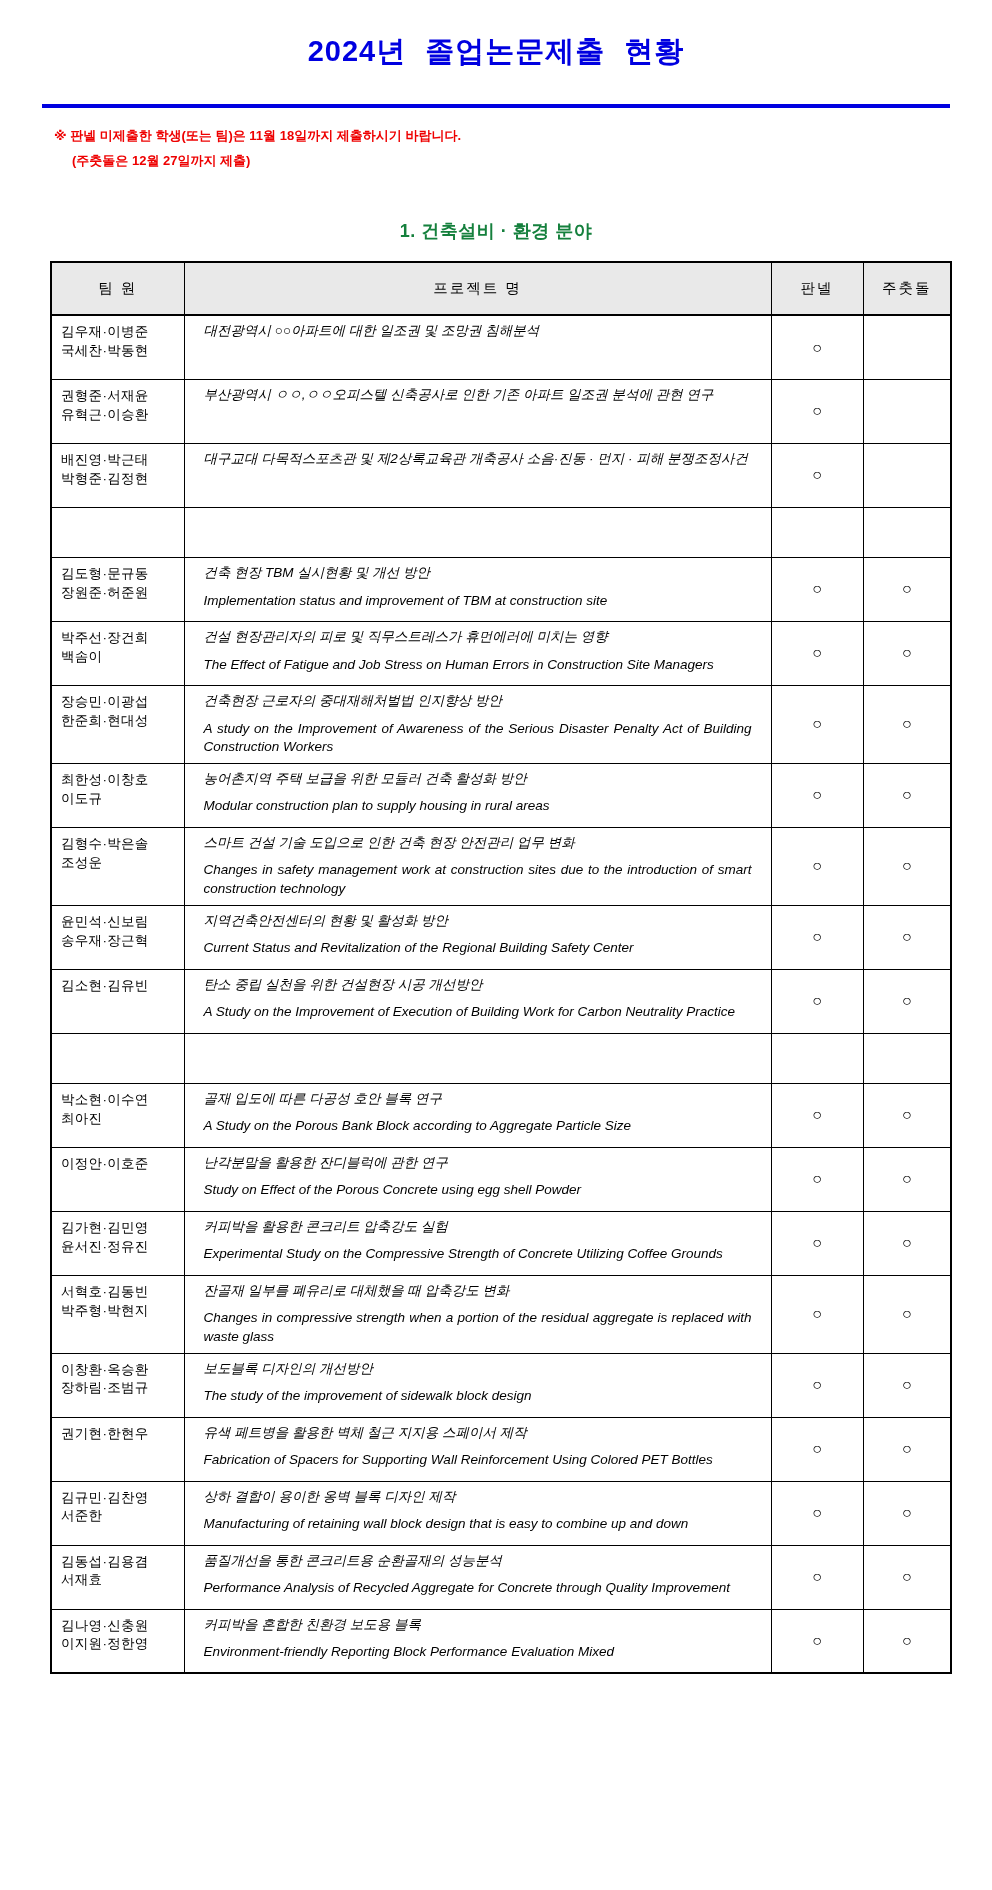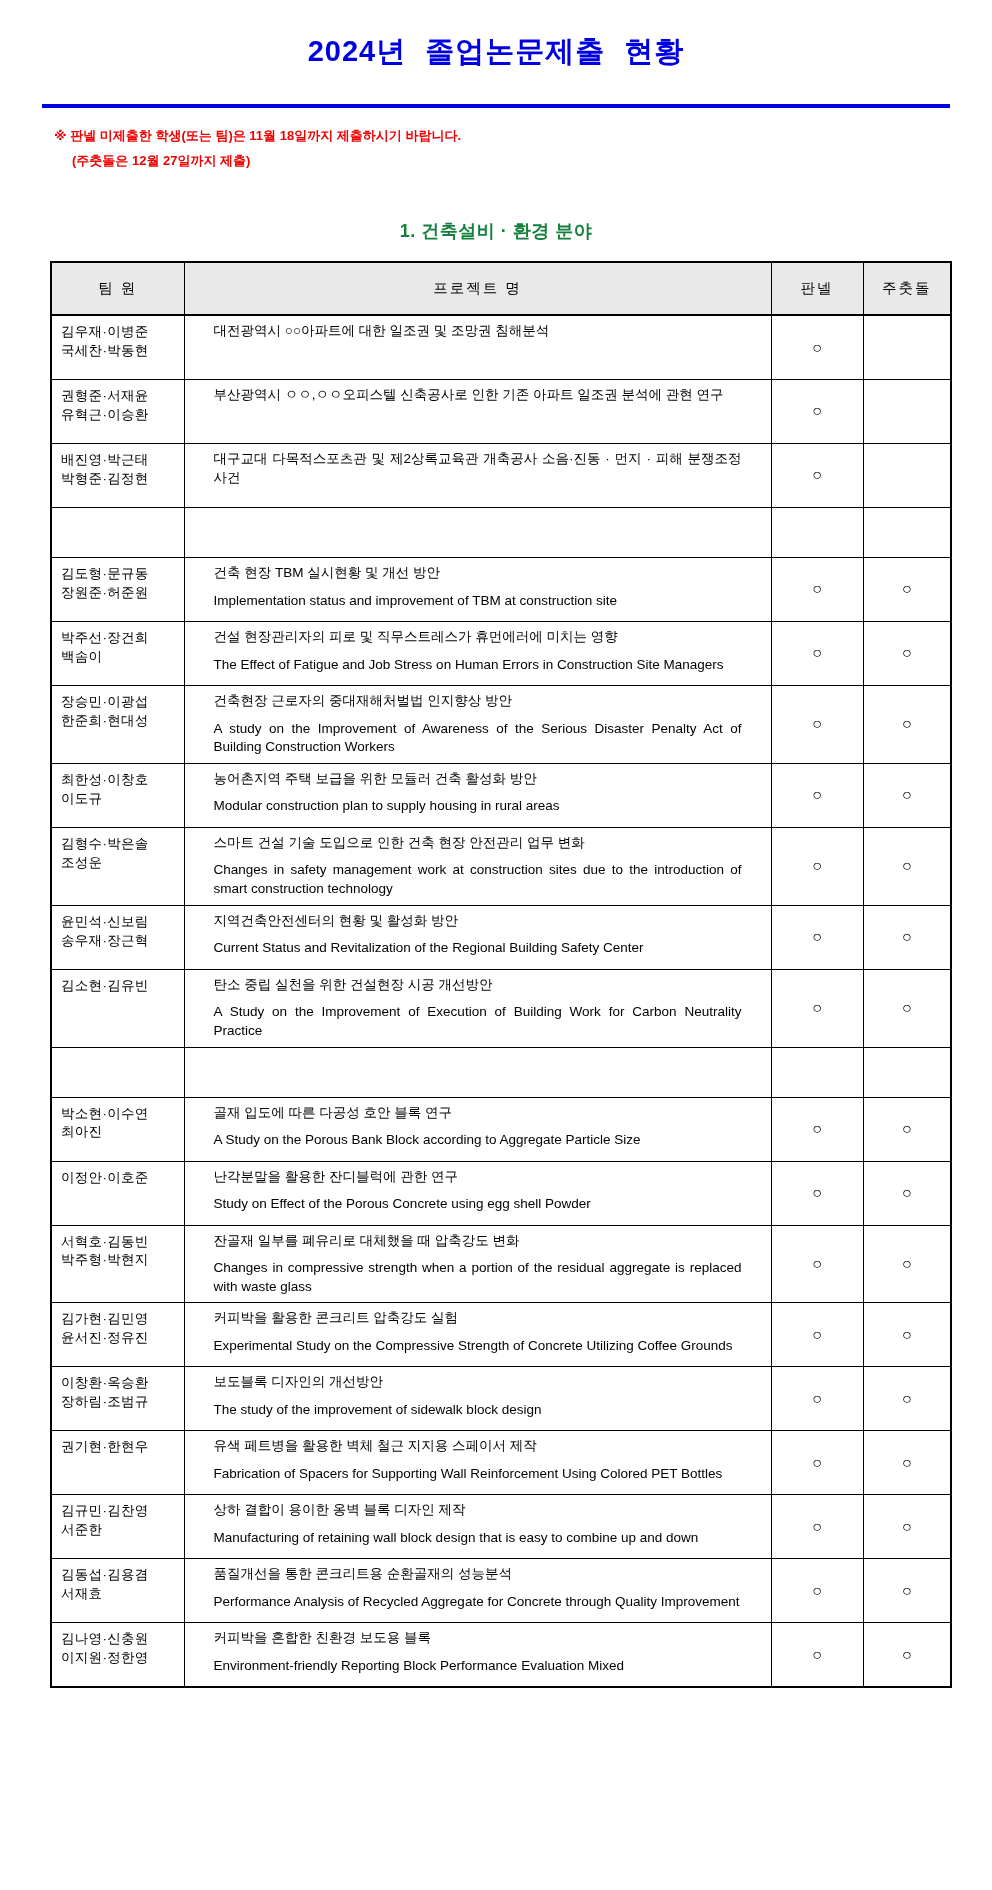--- a/index.html
+++ b/index.html
@@ -79,23 +79,24 @@
   .col-project{width:587px;}
   .col-panel{width:92px;}
   .col-cornerstone{width:88px;}
   td.col-team{
     padding:7px 4px 7px 9px;
     line-height:1.4;
     letter-spacing:0.3px;
     white-space:nowrap;
   }
   td.col-project{
-    padding:6px 29px;
+    padding:6px 19px;
     line-height:1.38;
     text-align:justify;
+    font-style:italic;
   }
   td.col-project .project-en{margin-top:9px;}
   td.col-panel, td.col-cornerstone{
     text-align:center;
     vertical-align:middle;
     font-size:16px;
     padding:0;
   }
 </style>
 </head>
@@ -270,44 +271,44 @@
           </td>
           <td class="col-project">
             <div class="project-ko">난각분말을 활용한 잔디블럭에 관한 연구</div>
             <div class="project-en">Study on Effect of the Porous Concrete using egg shell Powder</div>
           </td>
           <td class="col-panel"><span>○</span></td>
           <td class="col-cornerstone"><span>○</span></td>
         </tr>
         <tr>
           <td class="col-team">
+            <div>김가현·김민영</div>
+            <div>윤서진·정유진</div>
+          </td>
+          <td class="col-project">
+            <div class="project-ko">커피박을 활용한 콘크리트 압축강도 실험</div>
+            <div class="project-en">Experimental Study on the Compressive Strength of Concrete Utilizing Coffee Grounds</div>
+          </td>
+          <td class="col-panel"><span>○</span></td>
+          <td class="col-cornerstone"><span>○</span></td>
+        </tr>
+        <tr>
+          <td class="col-team">
             <div>서혁호·김동빈</div>
             <div>박주형·박현지</div>
           </td>
           <td class="col-project">
             <div class="project-ko">잔골재 일부를 폐유리로 대체했을 때 압축강도 변화</div>
             <div class="project-en">Changes in compressive strength when a portion of the residual aggregate is replaced with waste glass</div>
           </td>
           <td class="col-panel"><span>○</span></td>
           <td class="col-cornerstone"><span>○</span></td>
         </tr>
         <tr>
           <td class="col-team">
-            <div>김가현·김민영</div>
-            <div>윤서진·정유진</div>
-          </td>
-          <td class="col-project">
-            <div class="project-ko">커피박을 활용한 콘크리트 압축강도 실험</div>
-            <div class="project-en">Experimental Study on the Compressive Strength of Concrete Utilizing Coffee Grounds</div>
-          </td>
-          <td class="col-panel"><span>○</span></td>
-          <td class="col-cornerstone"><span>○</span></td>
-        </tr>
-        <tr>
-          <td class="col-team">
             <div>이창환·옥승환</div>
             <div>장하림·조범규</div>
           </td>
           <td class="col-project">
             <div class="project-ko">보도블록 디자인의 개선방안</div>
             <div class="project-en">The study of the improvement of sidewalk block design</div>
           </td>
           <td class="col-panel"><span>○</span></td>
           <td class="col-cornerstone"><span>○</span></td>
         </tr>

